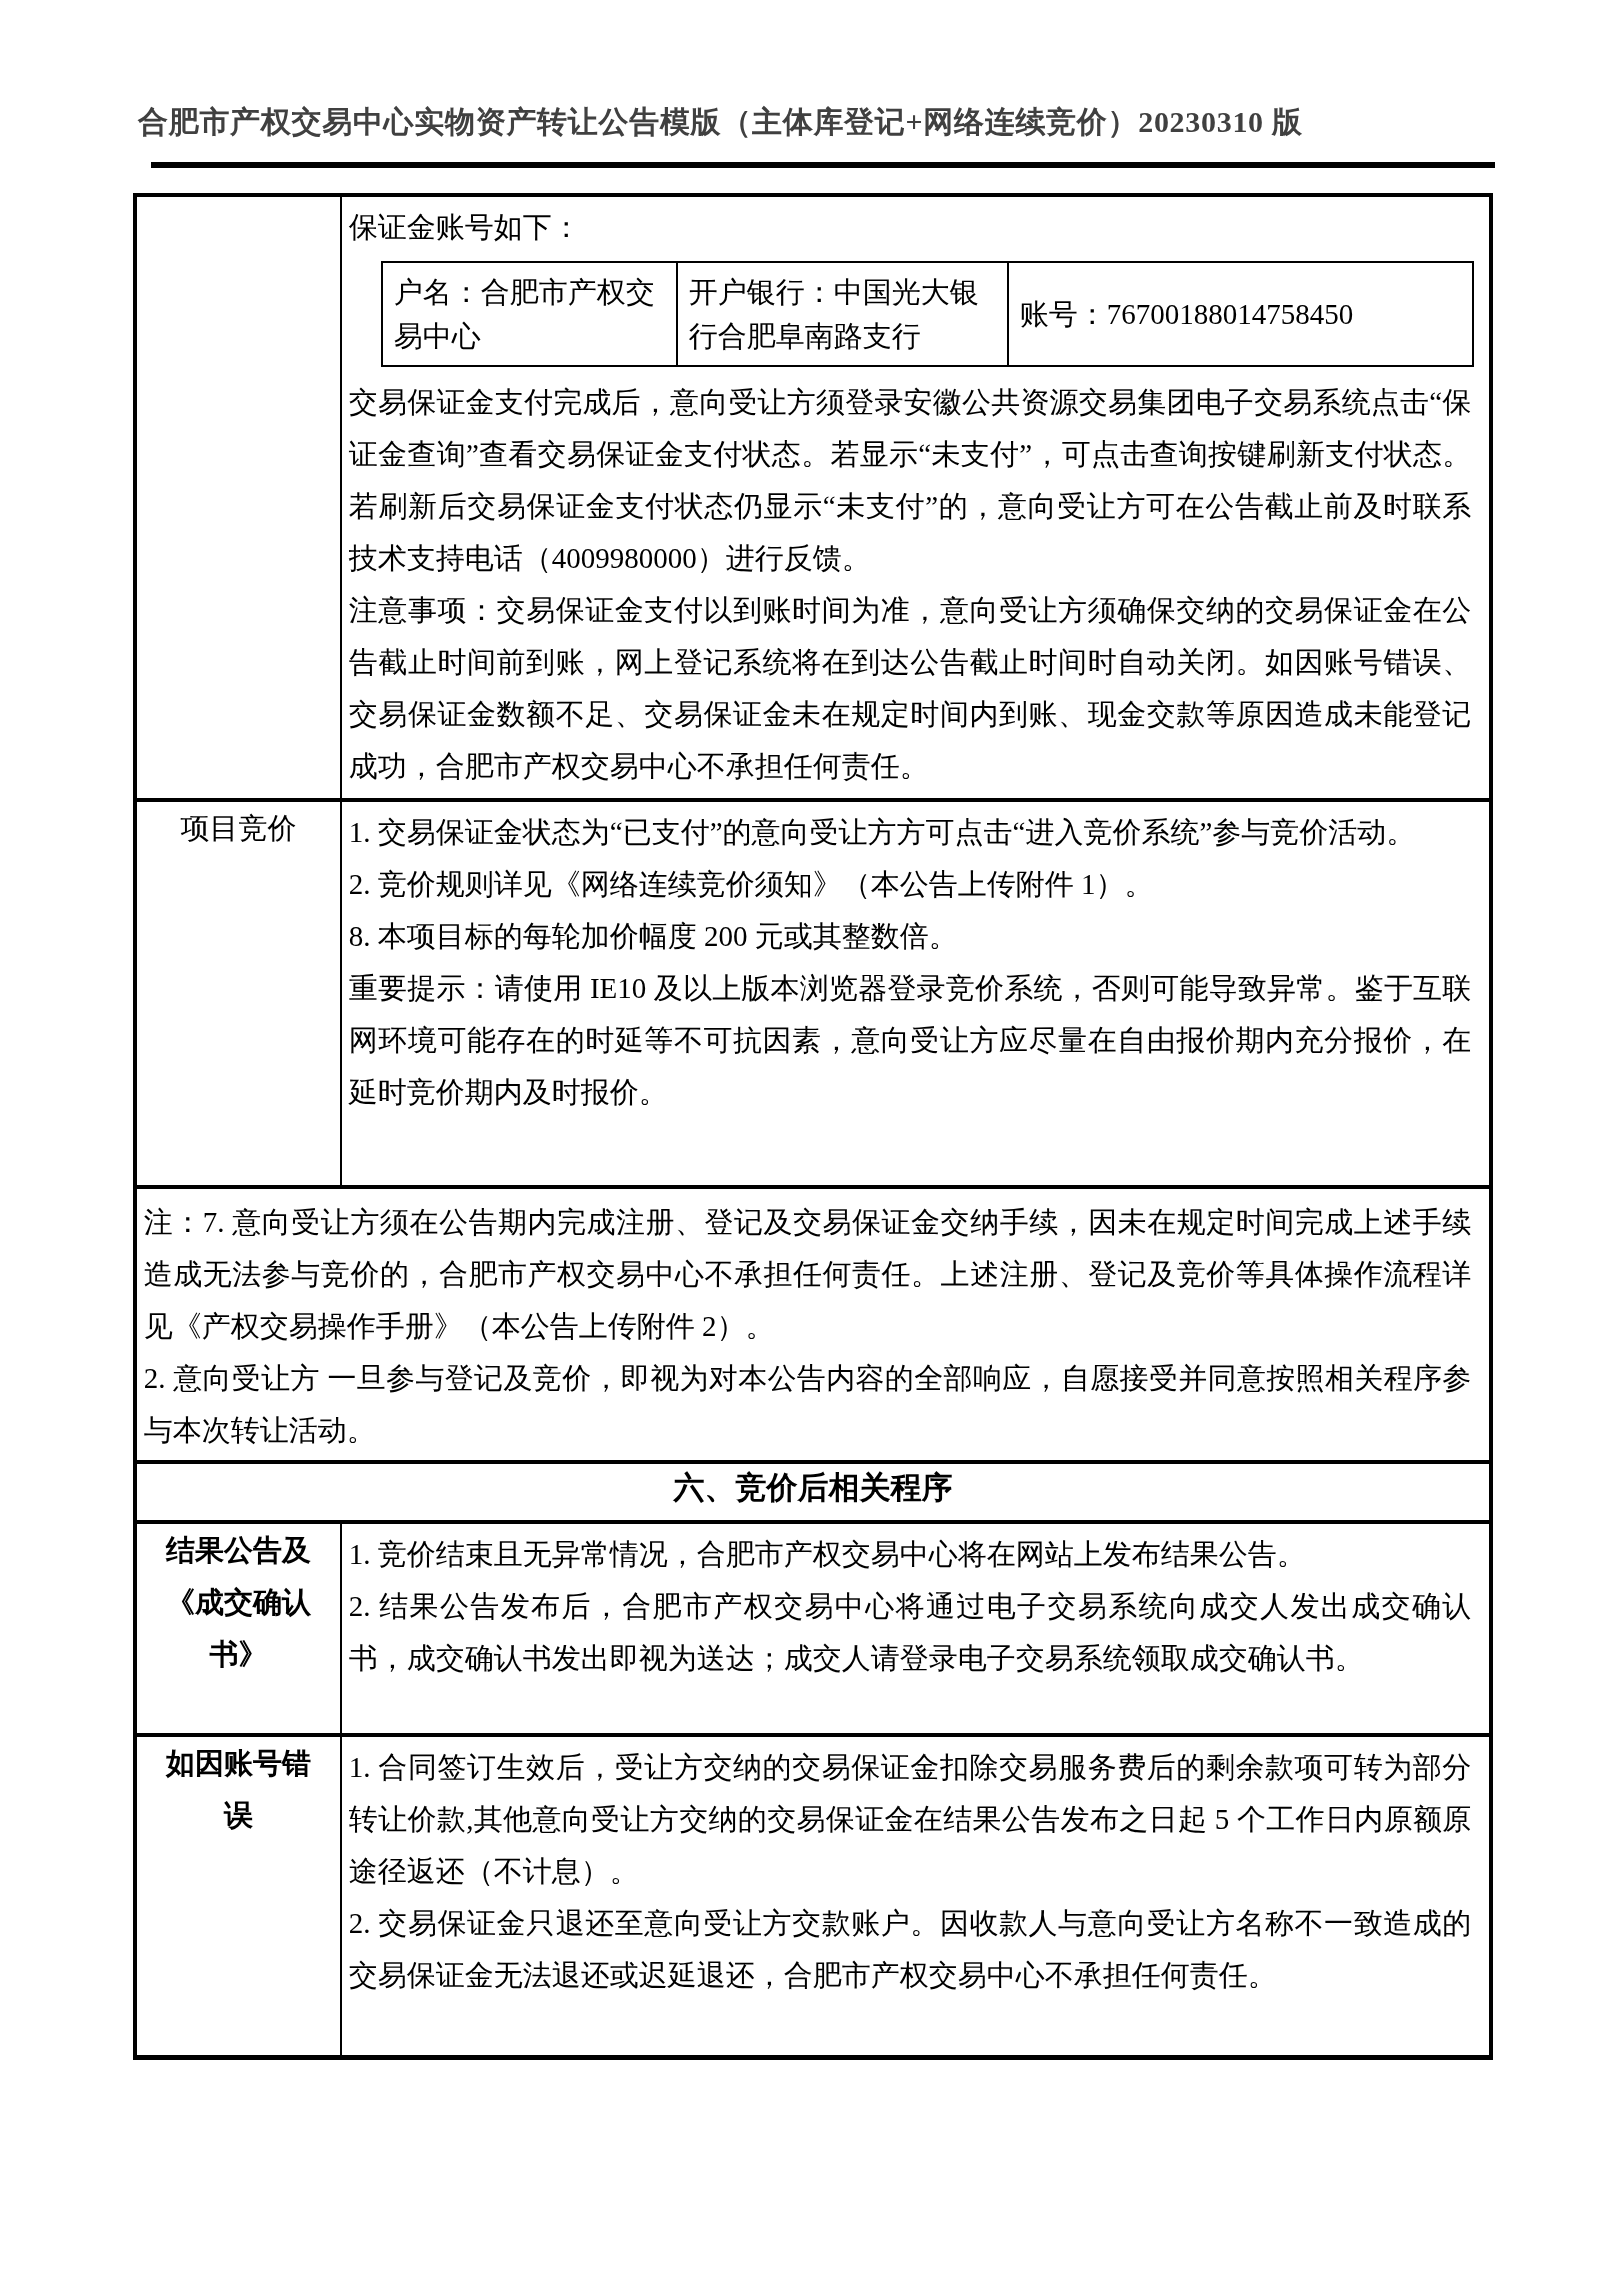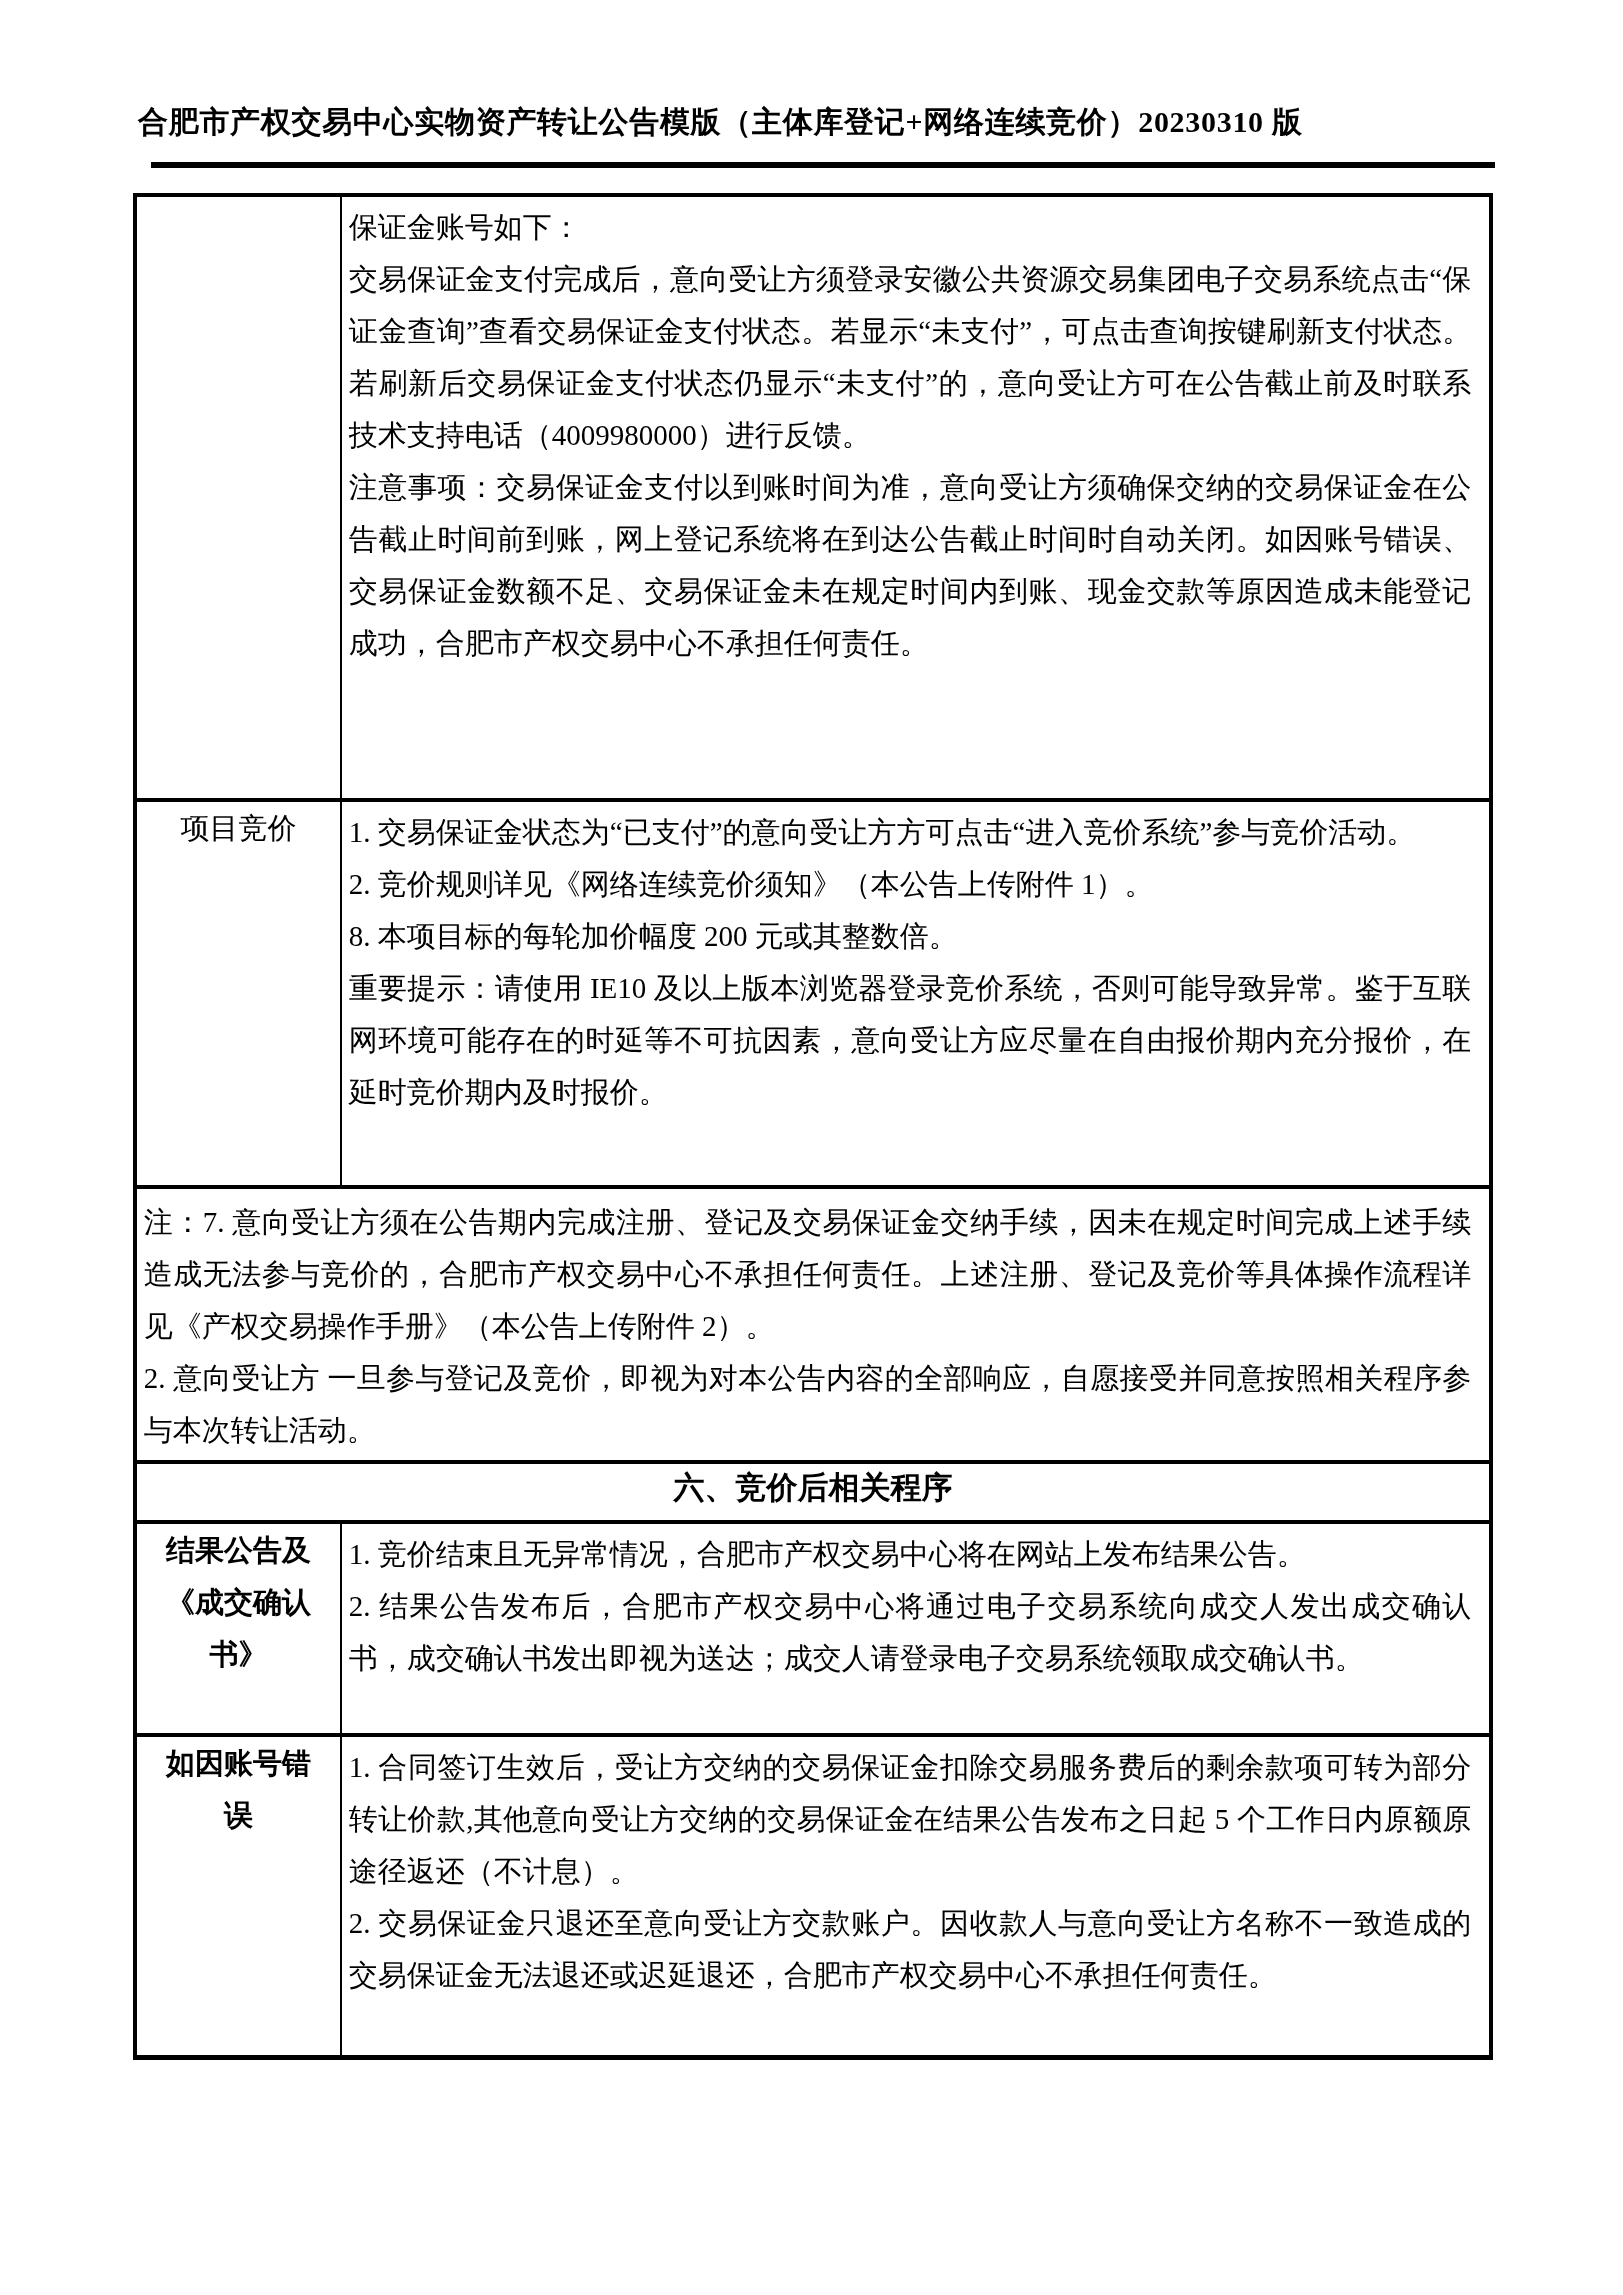--- a/index.html
+++ b/index.html
@@ -6,21 +6,21 @@
   .page {
     position:relative;
     width:1623px; height:2295px;
     background:#ffffff;
     font-family:"Liberation Serif","DejaVu Serif",serif;
     color:#000;
     overflow:hidden;
   }
   .doc-title {
     position:absolute; left:138px; top:102px;
-    font-size:30px; font-weight:bold; color:#000000;
+    font-size:30px; font-weight:bold; color:#404040;
     white-space:nowrap; letter-spacing:0.7px;
   }
   .title-rule {
     position:absolute; left:151px; top:162px;
     width:1344px; height:5.5px; background:#000;
   }
   table.main {
     position:absolute; left:133px; top:193px;
     width:1360px;
     border-collapse:collapse; table-layout:fixed;
@@ -74,20 +74,29 @@
     <colgroup>
         <col class="c1">
         <col class="c2">
       </colgroup>
 
     <tbody>
         <tr class="r1">
       <td class="label-cell"></td>
       <td class="content-cell">
         <p class="para">保证金账号如下：</p>
+        <table class="acct">
+          <tbody>
+                <tr>
+            <td class="a1">户名：合肥市产权交易中心</td>
+            <td class="a2">开户银行：中国光大银行合肥阜南路支行</td>
+            <td class="a3">账号：76700188014758450</td>
+          </tr>
+        </tbody>
+            </table>
         <p class="para just">交易保证金支付完成后，意向受让方须登录安徽公共资源交易集团电子交易系统点击“保证金查询”查看交易保证金支付状态。若显示“未支付”，可点击查询按键刷新支付状态。若刷新后交易保证金支付状态仍显示“未支付”的，意向受让方可在公告截止前及时联系技术支持电话（4009980000）进行反馈。</p>
         <p class="para just"><span class="bold">注意事项：</span><span>交易保证金支付以到账时间为准，意向受让方须确保交纳的交易保证金在公告截止时间前到账，网上登记系统将在到达公告截止时间时自动关闭。如因账号错误、交易保证金数额不足、交易保证金未在规定时间内到账、现金交款等原因造成未能登记成功，合肥市产权交易中心不承担任何责任。</span></p>
       </td>
     </tr>
 
     <tr class="r2 thick">
       <td class="label-cell">
         <div>项目竞价</div>
       </td>
       <td class="content-cell">

